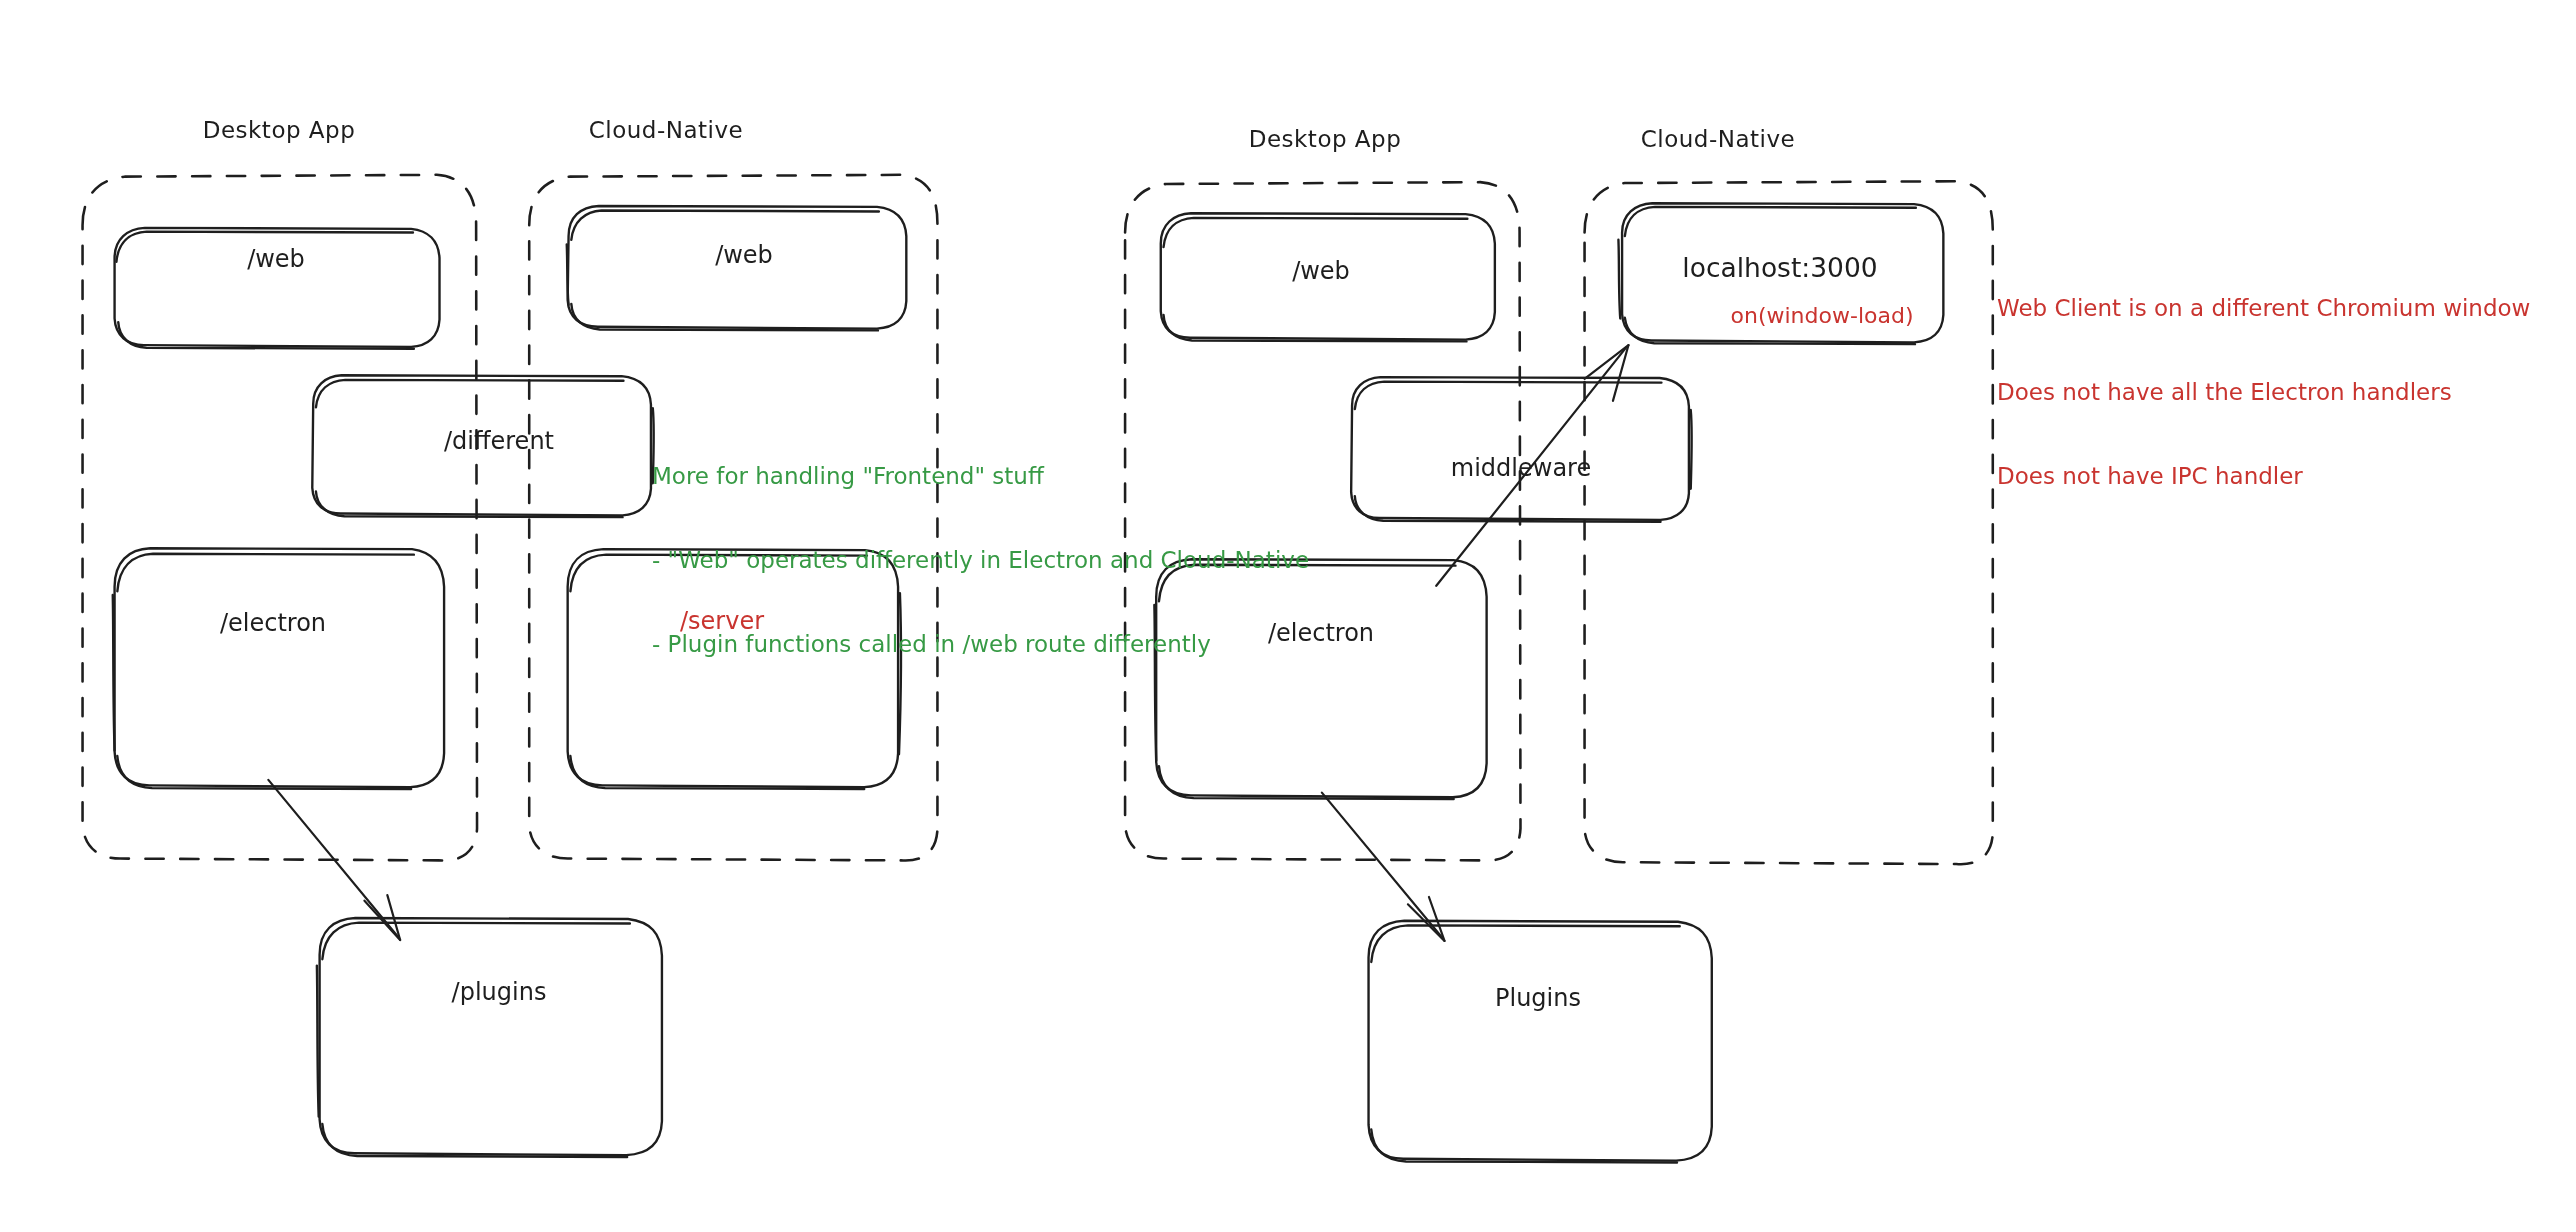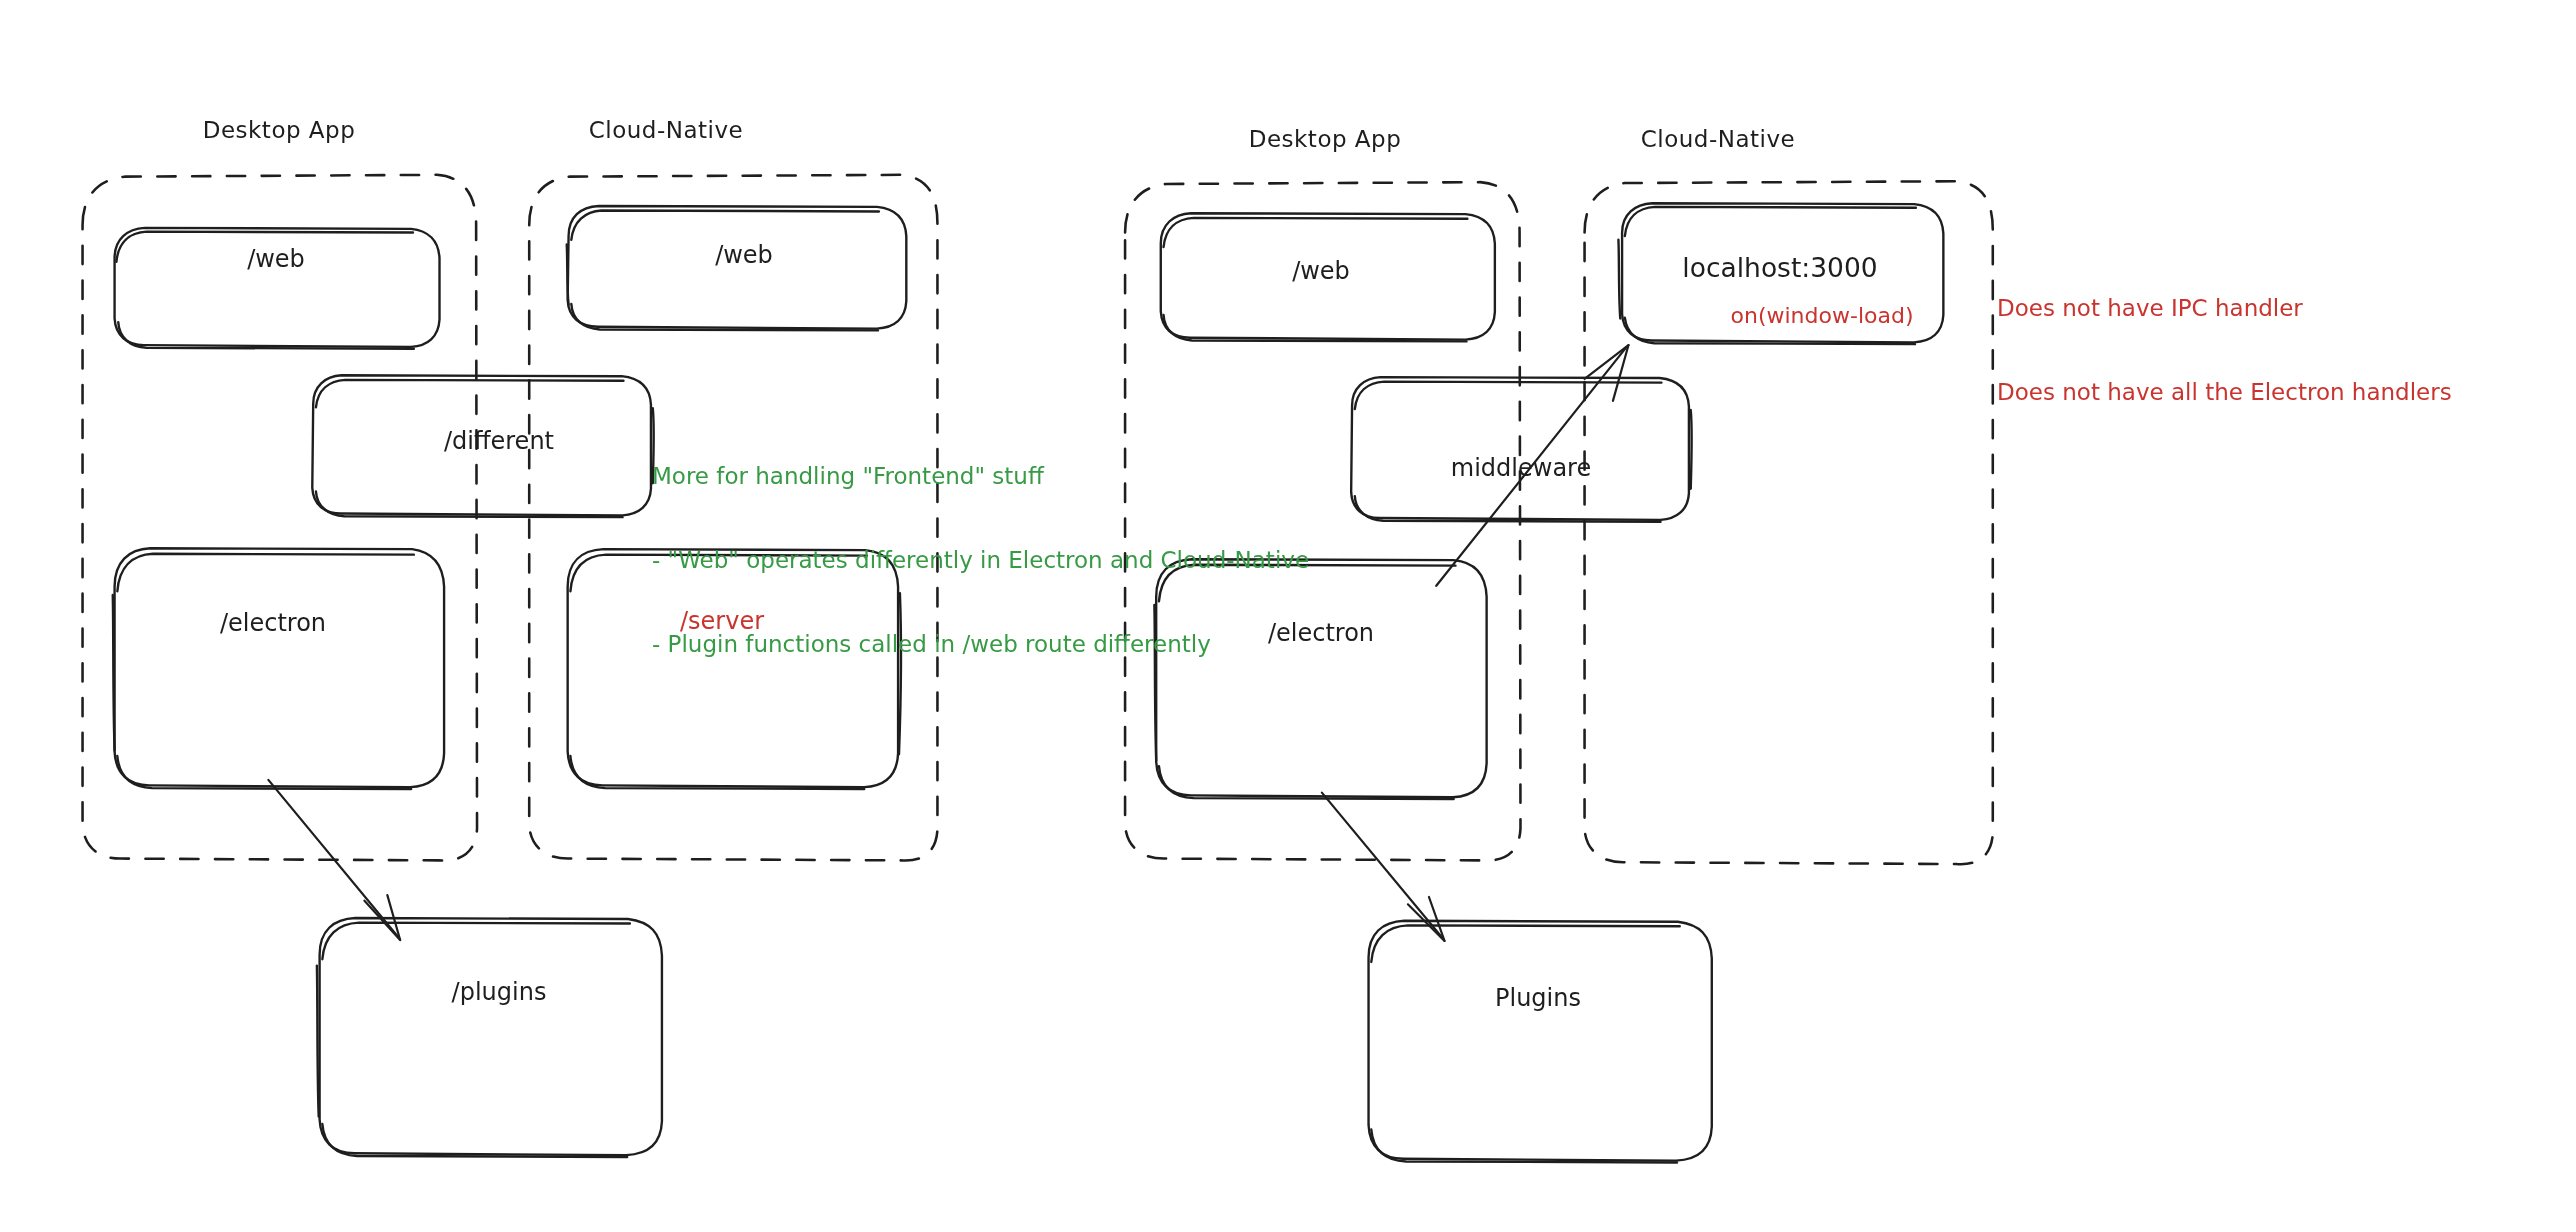--- a/index.html
+++ b/index.html
@@ -229,18 +229,19 @@
 
   <div class="box-label" style="left:1538px; top:984px;">Plugins</div>
 
   <div class="annotation green" style="left:652px; top:406px;">
     <div>More for handling "Frontend" stuff</div>
     <div>- "Web" operates differently in Electron and Cloud-Native</div>
     <div>- Plugin functions called in /web route differently</div>
   </div>
 
   <div class="annotation red" style="left:1997px; top:238px;">
+    <div>Web Client is on a different Chromium window</div>
+    <div>Does not have all the Electron handlers</div>
     <div>Does not have IPC handler</div>
-    <div>Does not have all the Electron handlers</div>
   </div>
 
 </div>
 
 
 </body></html>

